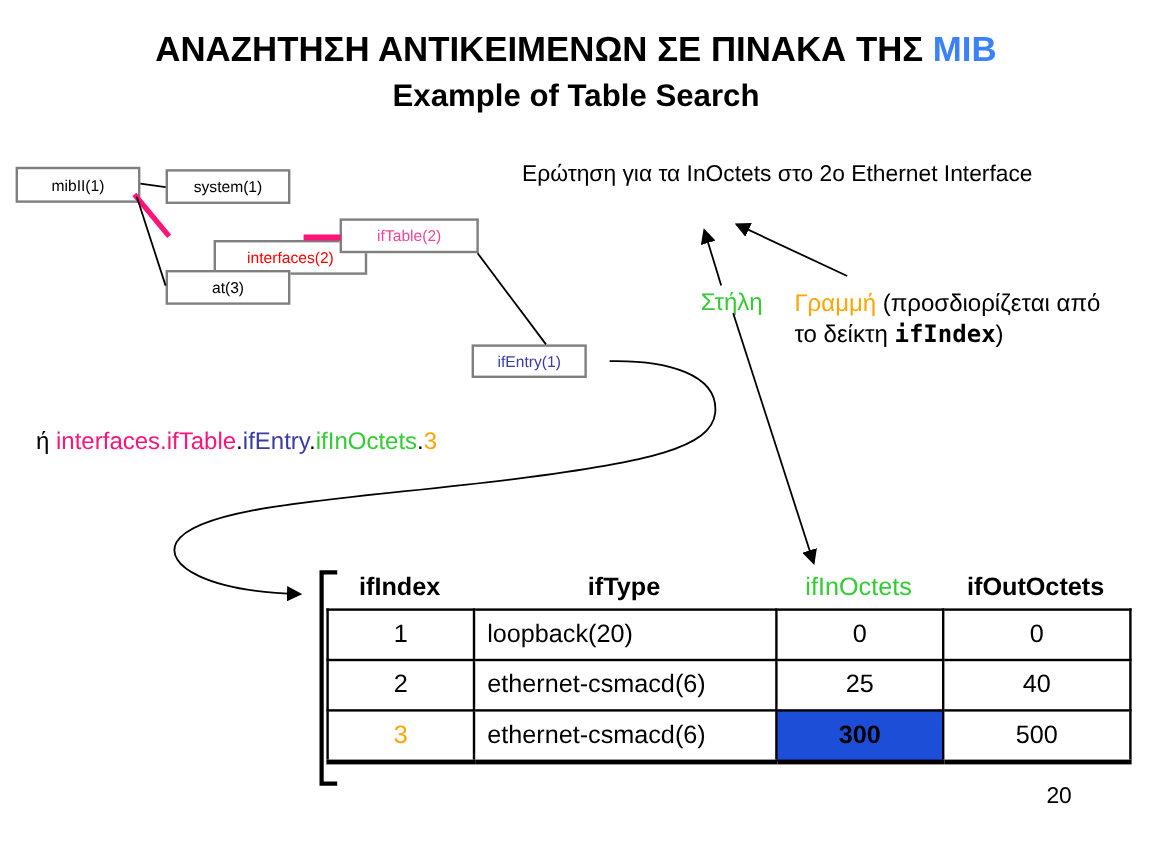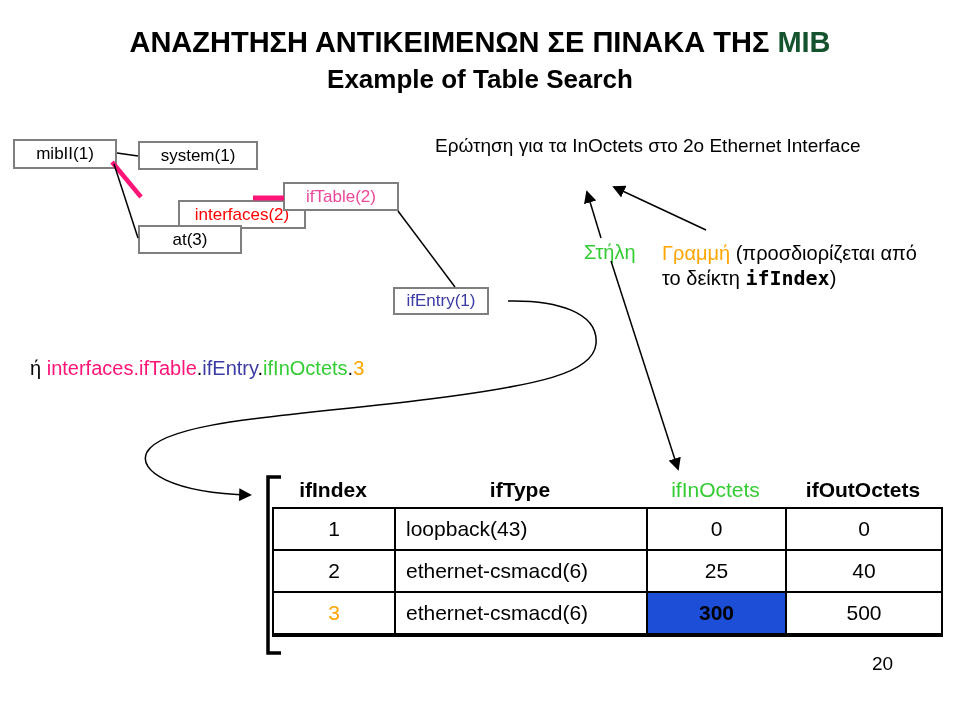--- a/index.html
+++ b/index.html
@@ -4,21 +4,21 @@
 <style>
   html,body{margin:0;padding:0;background:#fff;}
   .slide{position:relative;width:960px;height:720px;background:#ffffff;
          font-family:"Liberation Sans",sans-serif;color:#000;overflow:hidden;}
   .title{position:absolute;top:26px;left:0;width:100%;text-align:center;
          font-size:29px;font-weight:bold;letter-spacing:0px;}
   .subtitle{position:absolute;top:64px;left:0;width:100%;text-align:center;
             font-size:26px;font-weight:bold;}
   .box{position:absolute;border:2px solid #7F7F7F;background:#fff;
        display:flex;align-items:center;justify-content:center;
-       font-size:17px;box-sizing:border-box;}
+       font-size:13px;box-sizing:border-box;}
   .qtext{position:absolute;left:435px;top:132px;font-size:19px;line-height:27px;}
   .col-label{position:absolute;left:584px;top:241px;font-size:20px;}
   .row-note{position:absolute;left:662px;top:241px;font-size:20px;line-height:25px;width:300px;}
   .mono-b{font-family:"DejaVu Sans Mono",monospace;font-weight:bold;}
   .path-expr{position:absolute;left:30px;top:357px;font-size:20px;}
   .tbl-head{position:absolute;left:272px;top:475px;display:flex;
             font-size:21px;font-weight:bold;}
   .tbl-head .hc{display:flex;align-items:center;justify-content:center;height:30px;}
   .h0{width:122px;} .h1{width:252px;} .h2{width:139px;} .h3{width:156px;}
   .hc.light{font-weight:normal;}
@@ -57,28 +57,28 @@
 
     <line x1="611" y1="261" x2="678" y2="469" stroke="#000" stroke-width="1.5" marker-end="url(#ah)"></line>
 
     <path d="M 508 301 C 556 300 599 312 596 344 C 593 373 540 385 430 399
              C 295 416 166 420 147 452 C 137 471 172 493 250 495" fill="none" stroke="#000" stroke-width="1.5" marker-end="url(#ah)"></path>
 
     <path d="M 281 477 L 268 477 L 268 653 L 281 653" fill="none" stroke="#000" stroke-width="3.5"></path>
   </svg>
 
   <div class="title content">
-    <span>ΑΝΑΖΗΤΗΣΗ ΑΝΤΙΚΕΙΜΕΝΩΝ ΣΕ ΠΙΝΑΚΑ ΤΗΣ </span><span style="color: #14532d;">MIB</span>
+    <span>ΑΝΑΖΗΤΗΣΗ ΑΝΤΙΚΕΙΜΕΝΩΝ ΣΕ ΠΙΝΑΚΑ ΤΗΣ </span><span style="color: #3b82f6;">MIB</span>
   </div>
   <div class="subtitle content" style="color: #000000;">Example of Table Search</div>
 
   <div class="box content" style="left:13px;top:139px;width:104px;height:30px;">
     <span>mibII(1)</span>
   </div>
-  <div class="box content" style="left:138px;top:141px;width:120px;height:29px;">
+  <div class="box content" style="left:138px;top:141px;width:104px;height:29px;">
     <span>system(1)</span>
   </div>
   <div class="box content" style="left:138px;top:200px;width:128px;height:29px;margin-left:40px;">
     <span style="color: rgb(255, 0, 0);">interfaces(2)</span>
   </div>
   <div class="box content" style="left:138px;top:225px;width:104px;height:29px;">
     <span>at(3)</span>
   </div>
   <div class="box content" style="left:283px;top:182px;width:116px;height:29px;">
     <span style="color: #ec4899;">ifTable(2)</span>
@@ -111,21 +111,21 @@
   <table class="grid content">
     <colgroup>
         <col style="width:122px">
         <col style="width:252px">
         <col style="width:139px">
         <col style="width:156px">
       </colgroup>
     <tbody>
       <tr>
         <td>1</td>
-        <td class="lft">loopback(43)</td>
+        <td class="lft">loopback(20)</td>
         <td>0</td>
         <td>0</td>
       </tr>
       <tr>
         <td>2</td>
         <td class="lft">ethernet-csmacd(6)</td>
         <td>25</td>
         <td>40</td>
       </tr>
       <tr>

